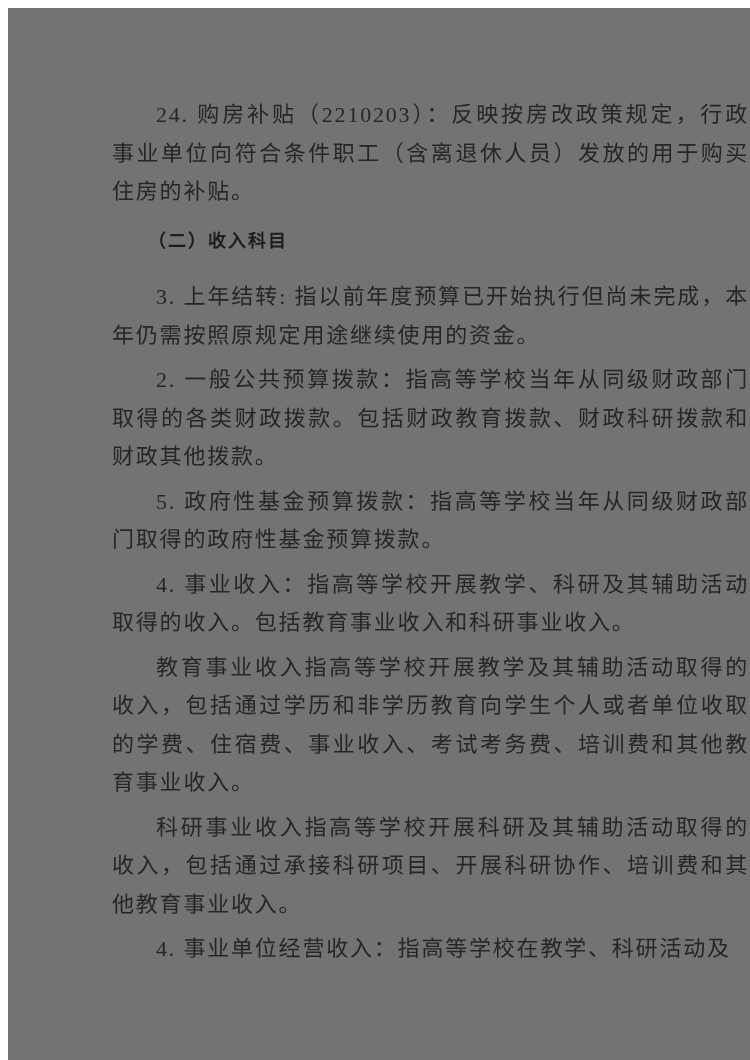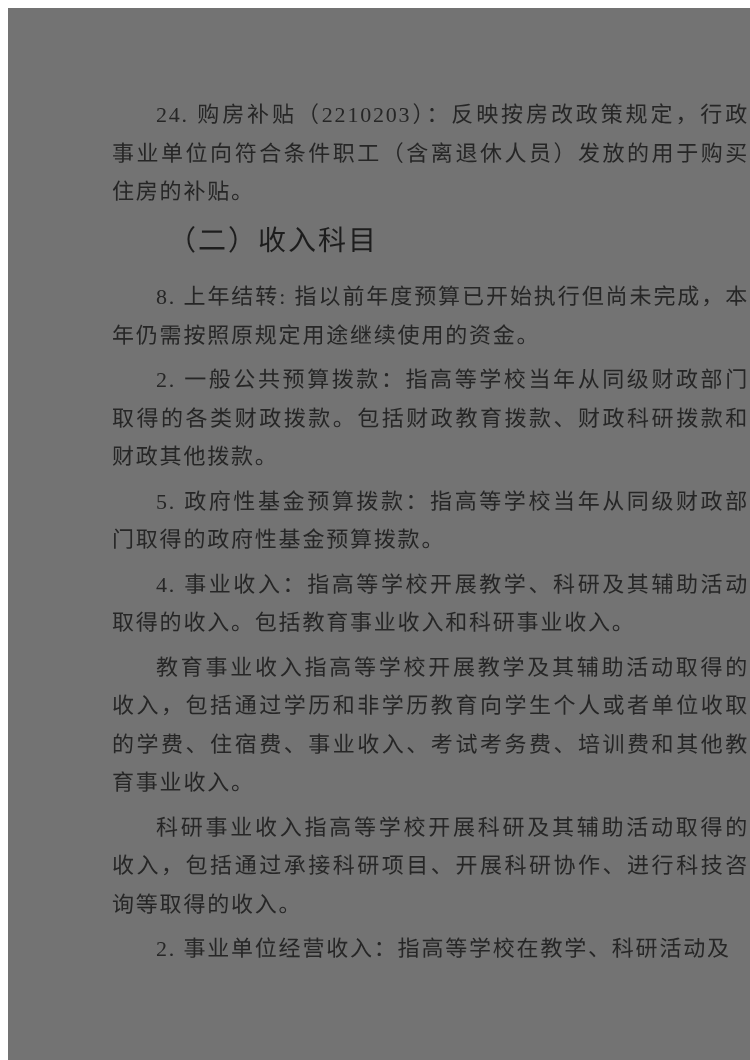--- a/index.html
+++ b/index.html
@@ -23,42 +23,42 @@
     margin: 0 0 6px 0;
     font-size: 22px;
     line-height: 38.5px;
     letter-spacing: 1.8px;
     text-align: justify;
     text-indent: 2em;
     font-weight: normal;
   }
   .section-heading {
     margin: 10px 0 18px 0;
-    font-size: 28px;
+    font-size: 18px;
     line-height: 38.5px;
     letter-spacing: 2px;
     text-indent: 2em;
-    font-weight: normal;
+    font-weight: bold;
     color: #1d1d1d;
   }
 </style>
 </head>
 <body>
 
 <article class="page">
   <p class="body-para">24. 购房补贴（2210203）：反映按房改政策规定，行政事业单位向符合条件职工（含离退休人员）发放的用于购买住房的补贴。</p>
 
   <h2 class="section-heading">（二）收入科目</h2>
 
-  <p class="body-para">8. 上年结转: 指以前年度预算已开始执行但尚未完成，本年仍需按照原规定用途继续使用的资金。</p>
+  <p class="body-para">3. 上年结转: 指以前年度预算已开始执行但尚未完成，本年仍需按照原规定用途继续使用的资金。</p>
 
   <p class="body-para">2. 一般公共预算拨款：指高等学校当年从同级财政部门取得的各类财政拨款。包括财政教育拨款、财政科研拨款和财政其他拨款。</p>
 
   <p class="body-para">5. 政府性基金预算拨款：指高等学校当年从同级财政部门取得的政府性基金预算拨款。</p>
 
   <p class="body-para">4. 事业收入：指高等学校开展教学、科研及其辅助活动取得的收入。包括教育事业收入和科研事业收入。</p>
 
   <p class="body-para">教育事业收入指高等学校开展教学及其辅助活动取得的收入，包括通过学历和非学历教育向学生个人或者单位收取的学费、住宿费、事业收入、考试考务费、培训费和其他教育事业收入。</p>
 
-  <p class="body-para">科研事业收入指高等学校开展科研及其辅助活动取得的收入，包括通过承接科研项目、开展科研协作、进行科技咨询等取得的收入。</p>
+  <p class="body-para">科研事业收入指高等学校开展科研及其辅助活动取得的收入，包括通过承接科研项目、开展科研协作、培训费和其他教育事业收入。</p>
 
-  <p class="body-para">2. 事业单位经营收入：指高等学校在教学、科研活动及</p>
+  <p class="body-para">4. 事业单位经营收入：指高等学校在教学、科研活动及</p>
 </article>
 
 </body></html>

